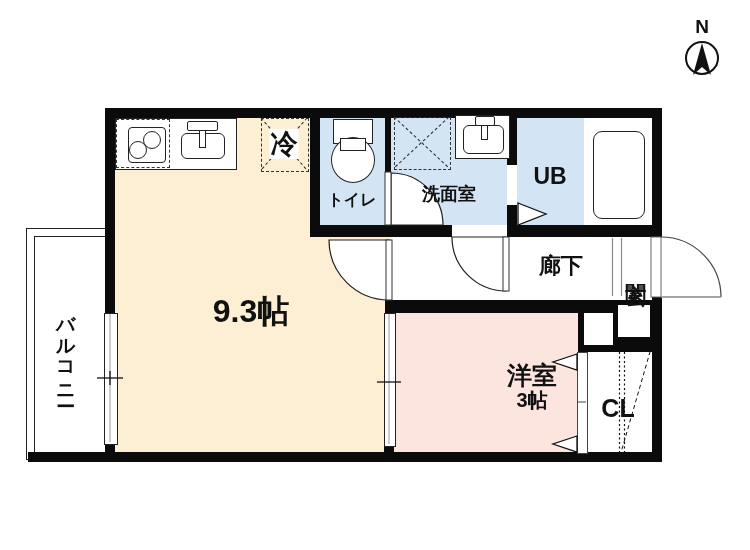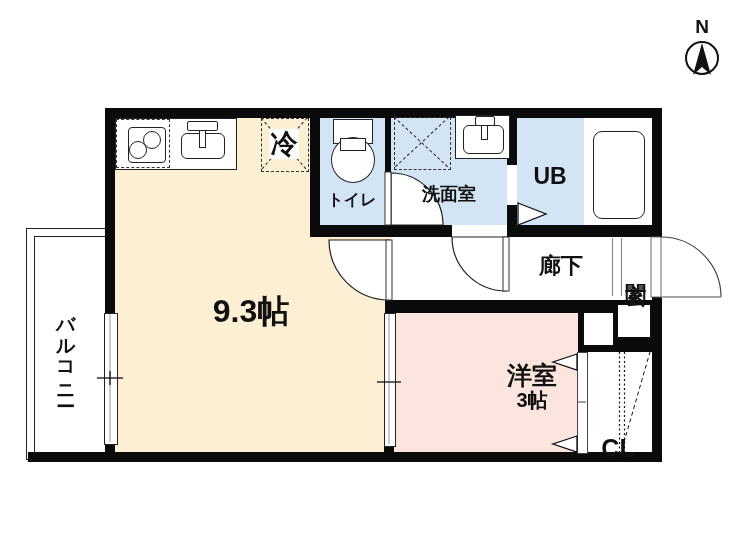--- a/index.html
+++ b/index.html
@@ -143,16 +143,16 @@
     <span style="display:block;">洋室</span>
     <span style="display:block;font-size:20px;">3帖</span>
   </div>
 
   <div class="lbl" style="left:352px;top:200px;font-size:16px;">トイレ</div>
   <div class="lbl" style="left:449px;top:194px;font-size:18px;">洗面室</div>
   <div class="lbl" style="left:550px;top:177px;font-size:23px;">UB</div>
   <div class="lbl" style="left:561px;top:266px;font-size:22px;">廊下</div>
   <div class="lbl vtext" style="left:636px;top:268px;font-size:21px;letter-spacing:1px;">玄関</div>
   <div class="lbl vtext" style="left:66px;top:350px;font-size:19px;letter-spacing:2px;">バルコニー</div>
-  <div class="lbl" style="left:618px;top:408px;font-size:25px;margin-top:40px;">CL</div>
+  <div class="lbl" style="left:618px;top:408px;font-size:25px;">CL</div>
   <div class="lbl" style="left:284px;top:144px;font-size:27px;font-weight:700;background:#fff;padding:0 1px;">冷</div>
 
 </div>
 
 </body></html>

